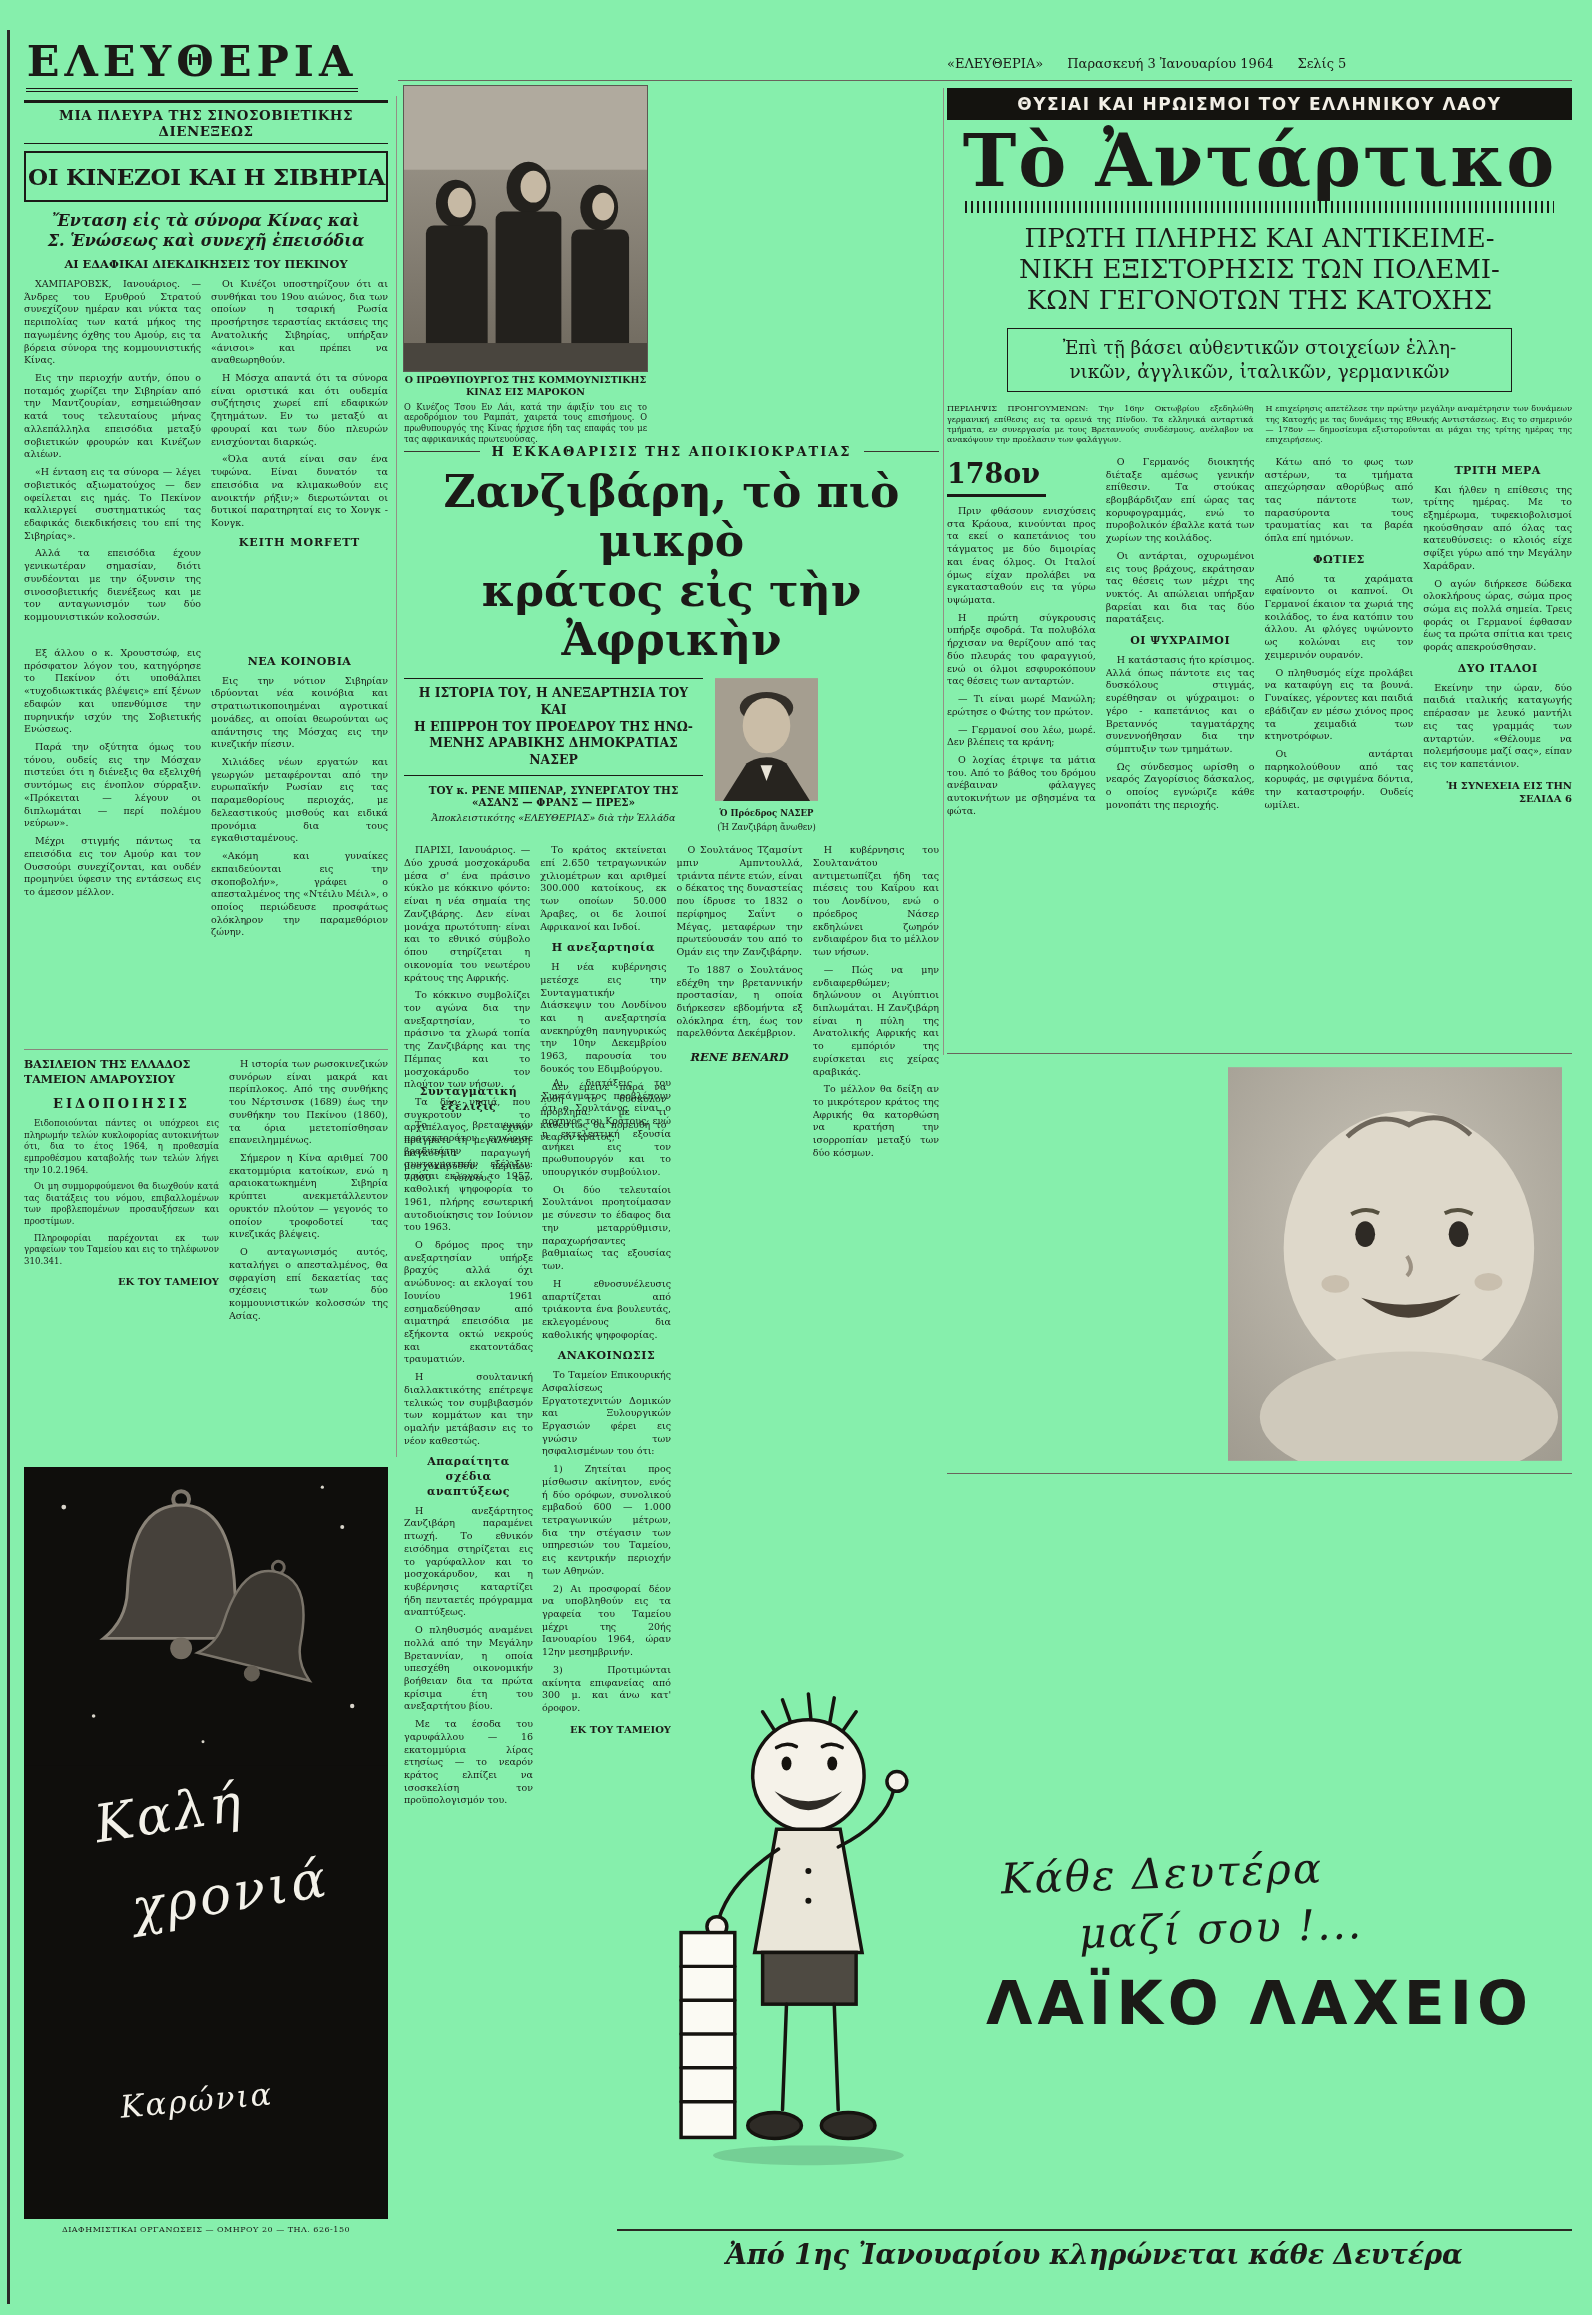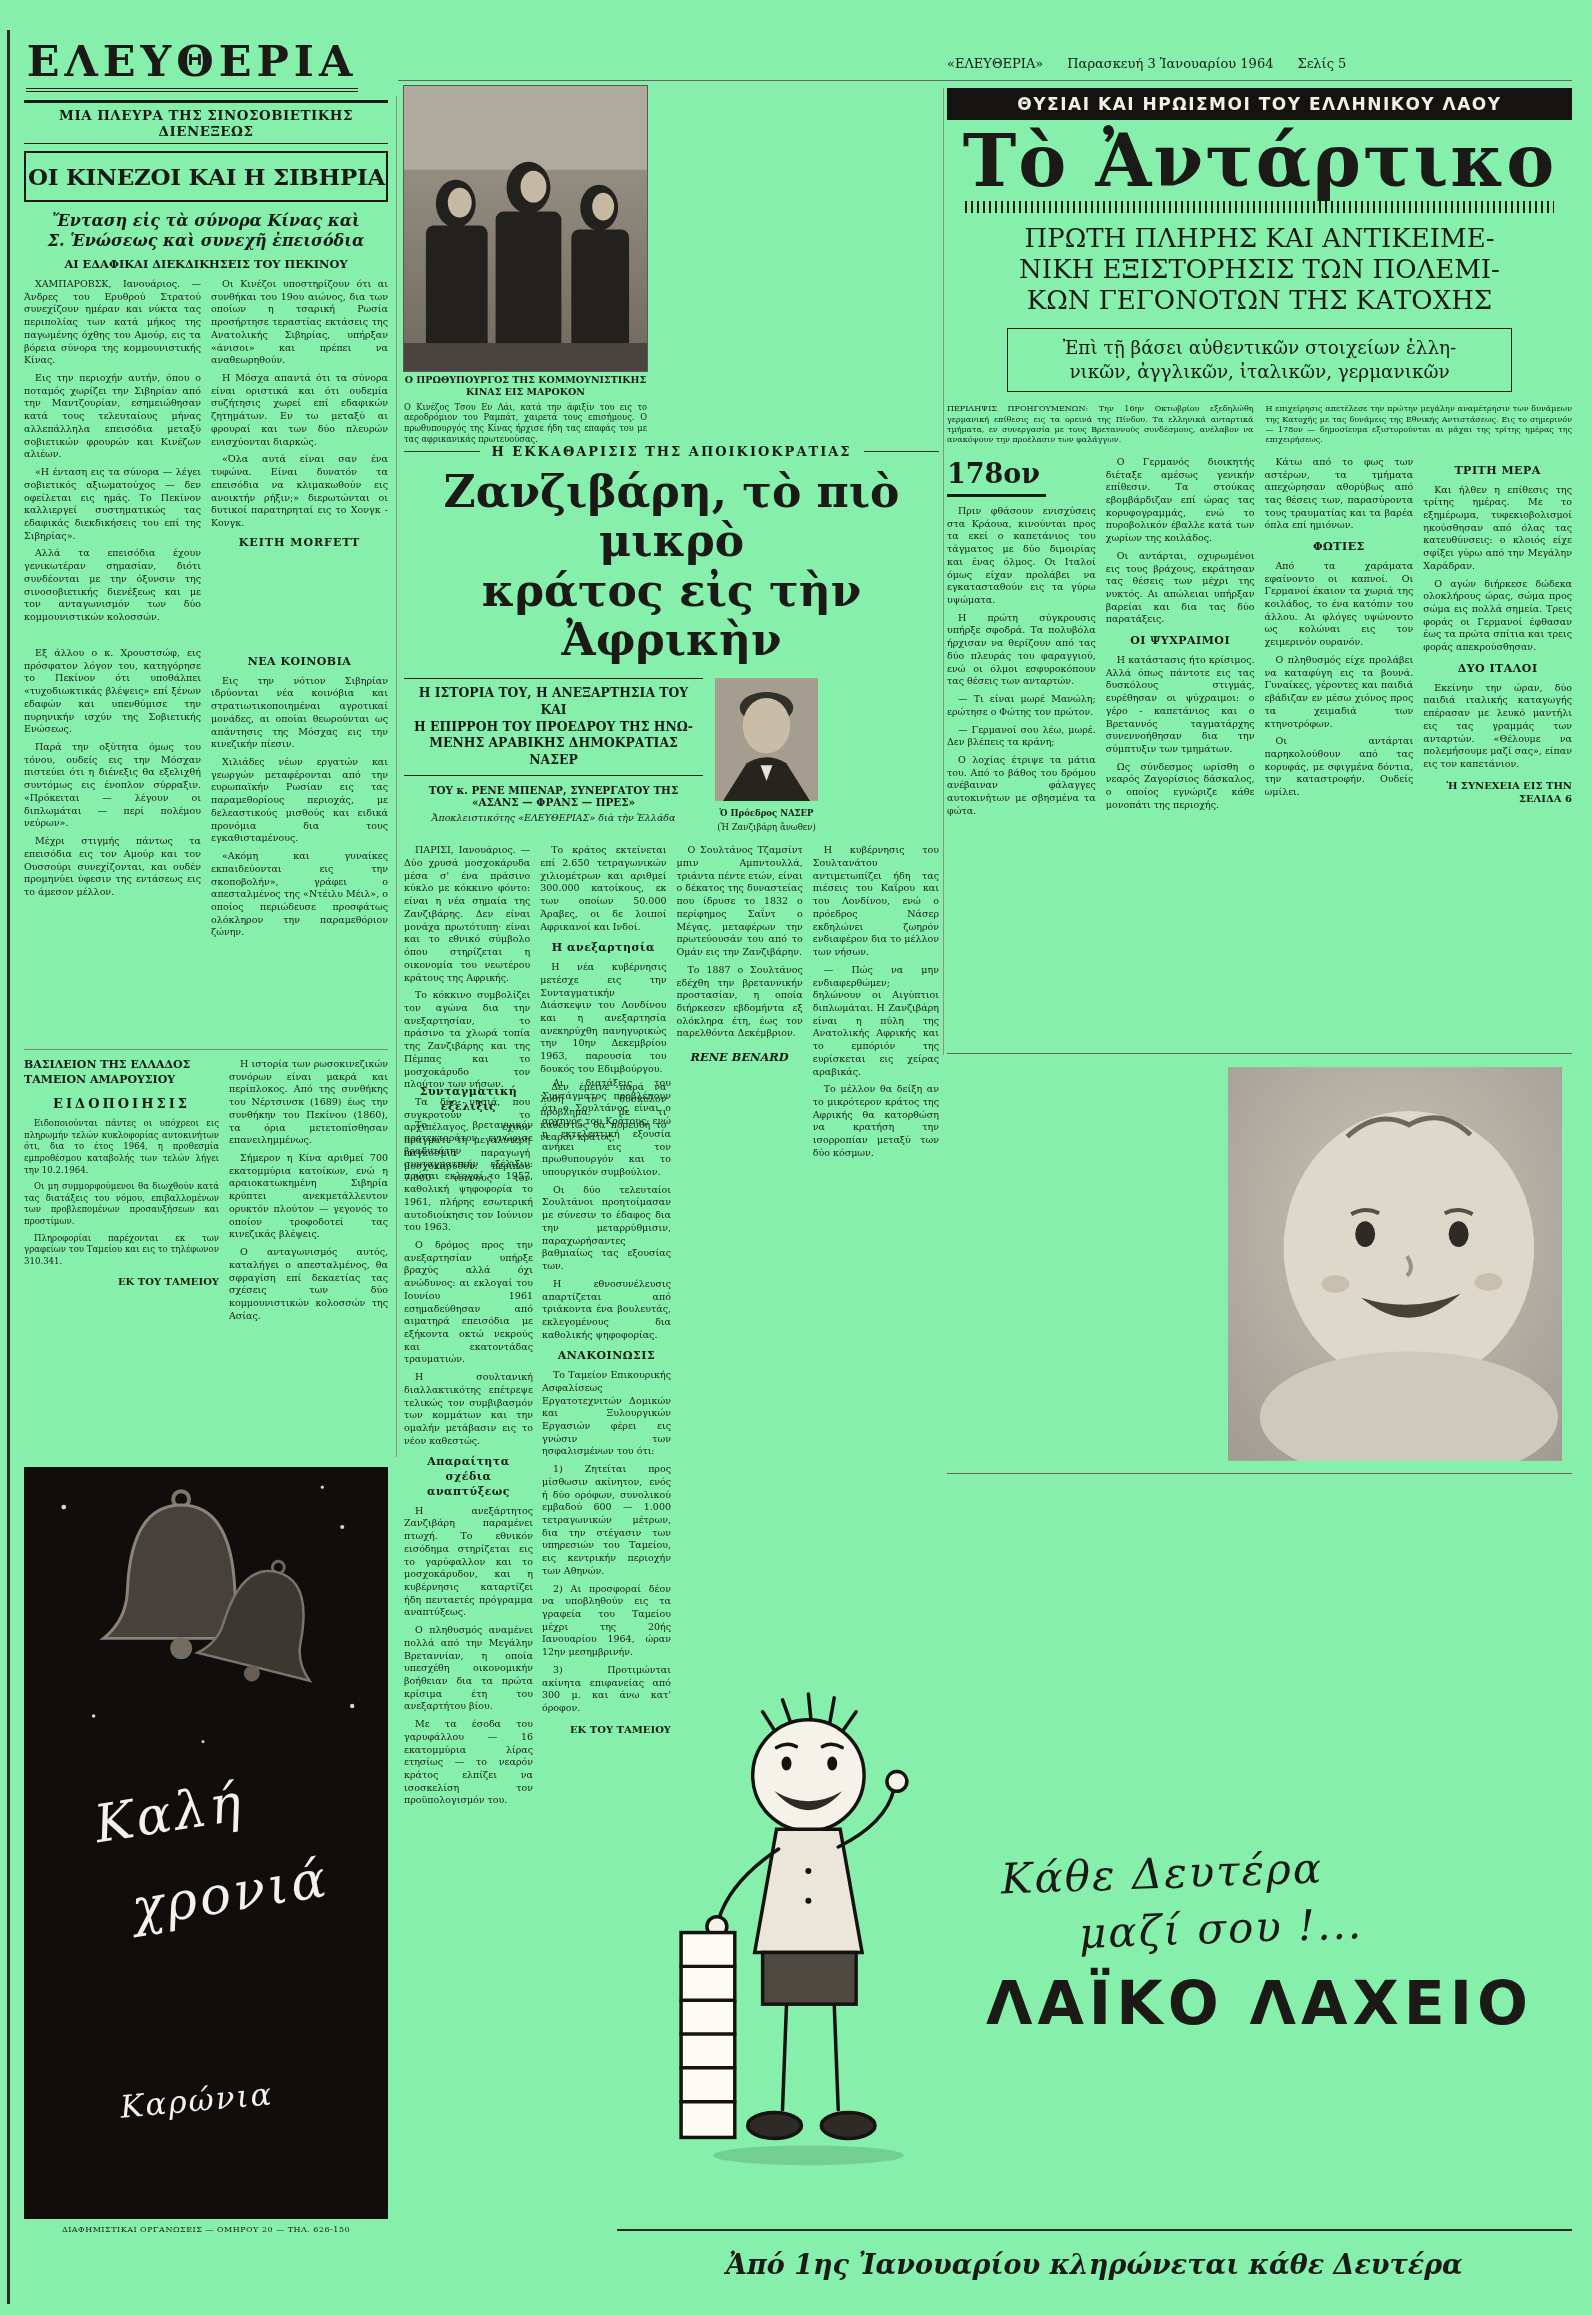--- a/index.html
+++ b/index.html
@@ -100,21 +100,21 @@
   #revenue-text div{font-size:30px;font-weight:bold;margin-bottom:28px;letter-spacing:1px}
   #baby-photo{position:absolute;left:281px;top:6px}
   #rule-right2{left:947px;top:1473px;width:625px}
 
   
   #lottery-boy{left:637px;top:1672px;width:299px;height:545px}
   #lot-script1{left:1001px;top:1849px;font-size:42px;font-style:italic;letter-spacing:2px;transform:rotate(-2deg)}
   #lot-script2{left:1079px;top:1904px;font-size:42px;font-style:italic;letter-spacing:2px;transform:rotate(-2deg)}
   #lot-title{left:947px;top:1968px;width:625px;text-align:center;font-family:"DejaVu Sans","Liberation Sans",sans-serif;
         font-weight:bold;font-size:60px;letter-spacing:5px}
-  #lot-strap{left:617px;top:2229px;width:955px;border-top:2px solid #2b2925;padding-top:18px;
+  #lot-strap{left:617px;top:2229px;width:955px;border-top:2px solid #2b2925;padding-top:8px;
         text-align:center;font-size:27px;font-weight:bold;font-style:italic}
 
   .scan-edge{left:7px;top:30px;width:3px;height:2274px;background:#2b2a27}
 </style>
 </head>
 <body>
 
 <div id="page">
 
   <div class="abs scan-edge"></div>
@@ -342,21 +342,21 @@
     <div class="colset" id="ant-body">
       <div class="bodycol"><div class="episode">178ον</div><p>Πριν φθάσουν ενισχύσεις στα Κράουα, κινούνται προς τα εκεί ο καπετάνιος του τάγματος με δύο διμοιρίας και ένας όλμος. Οι Ιταλοί όμως είχαν προλάβει να εγκατασταθούν εις τα γύρω υψώματα.</p><p>Η πρώτη σύγκρουσις υπήρξε σφοδρά. Τα πολυβόλα ήρχισαν να θερίζουν από τας δύο πλευράς του φαραγγιού, ενώ οι όλμοι εσφυροκόπουν τας θέσεις των ανταρτών.</p><p>— Τι είναι μωρέ Μανώλη; ερώτησε ο Φώτης τον πρώτον.</p><p>— Γερμανοί σου λέω, μωρέ. Δεν βλέπεις τα κράνη;</p><p>Ο λοχίας έτριψε τα μάτια του. Από το βάθος του δρόμου ανέβαιναν φάλαγγες αυτοκινήτων με σβησμένα τα φώτα.</p></div>
       <div class="bodycol">
           <p>Ο Γερμανός διοικητής διέταξε αμέσως γενικήν επίθεσιν. Τα στούκας εβομβάρδιζαν επί ώρας τας κορυφογραμμάς, ενώ το πυροβολικόν έβαλλε κατά των χωρίων της κοιλάδος.</p>
           <p>Οι αντάρται, οχυρωμένοι εις τους βράχους, εκράτησαν τας θέσεις των μέχρι της νυκτός. Αι απώλειαι υπήρξαν βαρείαι και δια τας δύο παρατάξεις.</p>
           <div class="col-subhead">ΟΙ ΨΥΧΡΑΙΜΟΙ</div>
           <p>Η κατάστασις ήτο κρίσιμος. Αλλά όπως πάντοτε εις τας δυσκόλους στιγμάς, ευρέθησαν οι ψύχραιμοι: ο γέρο - καπετάνιος και ο Βρεταννός ταγματάρχης συνεννοήθησαν δια την σύμπτυξιν των τμημάτων.</p>
           <p>Ως σύνδεσμος ωρίσθη ο νεαρός Ζαγορίσιος δάσκαλος, ο οποίος εγνώριζε κάθε μονοπάτι της περιοχής.</p>
         </div>
       <div class="bodycol">
-          <p>Κάτω από το φως των αστέρων, τα τμήματα απεχώρησαν αθορύβως από τας θέσεις των, παρασύροντα τους τραυματίας και τα βαρέα όπλα επί ημιόνων.</p>
+          <p>Κάτω από το φως των αστέρων, τα τμήματα απεχώρησαν αθορύβως από τας πάντοτε των, παρασύροντα τους τραυματίας και τα βαρέα όπλα επί ημιόνων.</p>
           <div class="col-subhead">ΦΩΤΙΕΣ</div>
           <p>Από τα χαράματα εφαίνοντο οι καπνοί. Οι Γερμανοί έκαιον τα χωριά της κοιλάδος, το ένα κατόπιν του άλλου. Αι φλόγες υψώνοντο ως κολώναι εις τον χειμερινόν ουρανόν.</p>
           <p>Ο πληθυσμός είχε προλάβει να καταφύγη εις τα βουνά. Γυναίκες, γέροντες και παιδιά εβάδιζαν εν μέσω χιόνος προς τα χειμαδιά των κτηνοτρόφων.</p>
           <p>Οι αντάρται παρηκολούθουν από τας κορυφάς, με σφιγμένα δόντια, την καταστροφήν. Ουδείς ωμίλει.</p>
         </div>
       <div class="bodycol">
           <div class="col-subhead">ΤΡΙΤΗ ΜΕΡΑ</div>
           <p>Και ήλθεν η επίθεσις της τρίτης ημέρας. Με το εξημέρωμα, τυφεκιοβολισμοί ηκούσθησαν από όλας τας κατευθύνσεις: ο κλοιός είχε σφίξει γύρω από την Μεγάλην Χαράδραν.</p>
           <p>Ο αγών διήρκεσε δώδεκα ολοκλήρους ώρας, σώμα προς σώμα εις πολλά σημεία. Τρεις φοράς οι Γερμανοί έφθασαν έως τα πρώτα σπίτια και τρεις φοράς απεκρούσθησαν.</p>
           <div class="col-subhead">ΔΥΟ ΙΤΑΛΟΙ</div>

